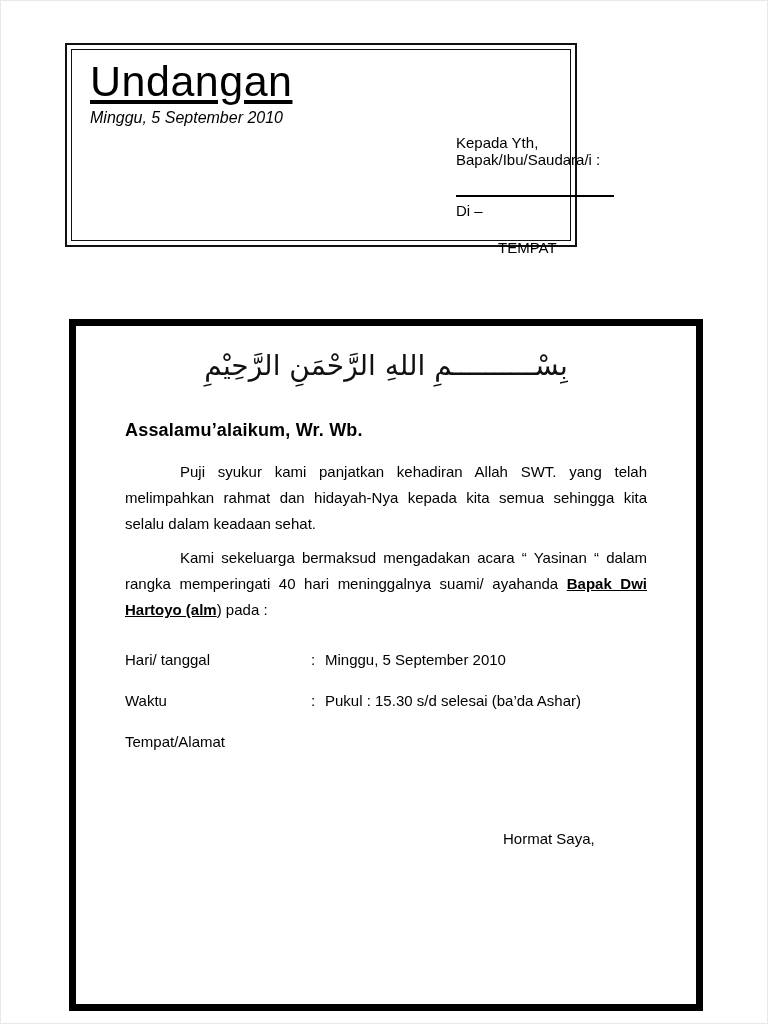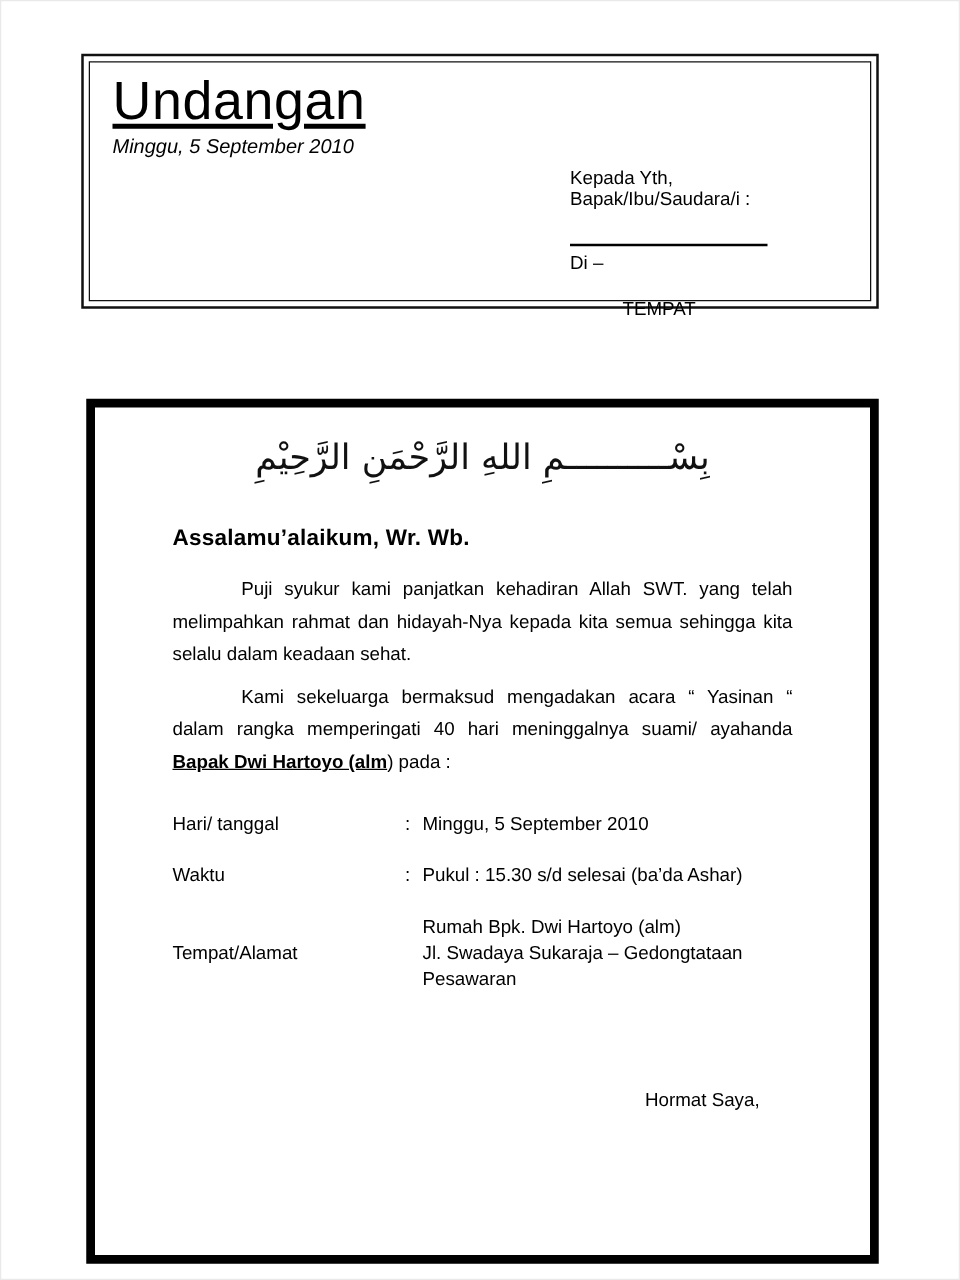--- a/index.html
+++ b/index.html
@@ -14,21 +14,21 @@
     position: absolute;
     inset: 0;
     background: #fff;
     border: 1px solid #e9e9e9;
   }
 
   
   .envelope {
     position: absolute;
     left: 64px; top: 42px;
-    width: 638px; height: 204px;
+    width: 512px; height: 204px;
     border: 2px solid #111;
     padding: 4px;
     background: #fff;
   }
   .envelope-inner {
     width: 100%; height: 100%;
     border: 1px solid #111;
     position: relative;
     padding: 8px 18px;
   }
@@ -60,21 +60,21 @@
   .di-label { margin-top: 5px; }
   .tempat-label { margin-top: 20px; margin-left: 42px; }
 
   
   .letter {
     position: absolute;
     left: 68px; top: 318px;
     width: 634px; height: 692px;
     border: 7px solid #000;
     background: #fff;
-    padding: 0 62px;
+    padding: 0 49px;
     overflow: hidden;
   }
   .bismillah {
     margin-top: 14px;
     text-align: center;
     font-family: "DejaVu Sans", sans-serif;
     font-size: 28px;
     line-height: 52px;
     color: #111;
   }
@@ -159,24 +159,20 @@
         <span class="detail-value">Minggu, 5 September 2010</span>
       </div>
       <div class="detail-row">
         <span class="detail-label">Waktu</span>
         <span class="detail-sep">:</span>
         <span class="detail-value">Pukul : 15.30 s/d selesai (ba’da Ashar)</span>
       </div>
       <div class="detail-row">
         <span class="detail-label">Tempat/Alamat</span>
         <span class="detail-sep"></span>
-        <span class="detail-value">
-          <span>Rumah Bpk. Dwi Hartoyo (alm)</span>
-          <span class="line2">Jl. Swadaya Sukaraja – Gedongtataan Pesawaran</span>
-        </span>
       </div>
     </div>
 
 
 
     <div class="signature">
       <div>Hormat Saya,</div>
 
     </div>
 

